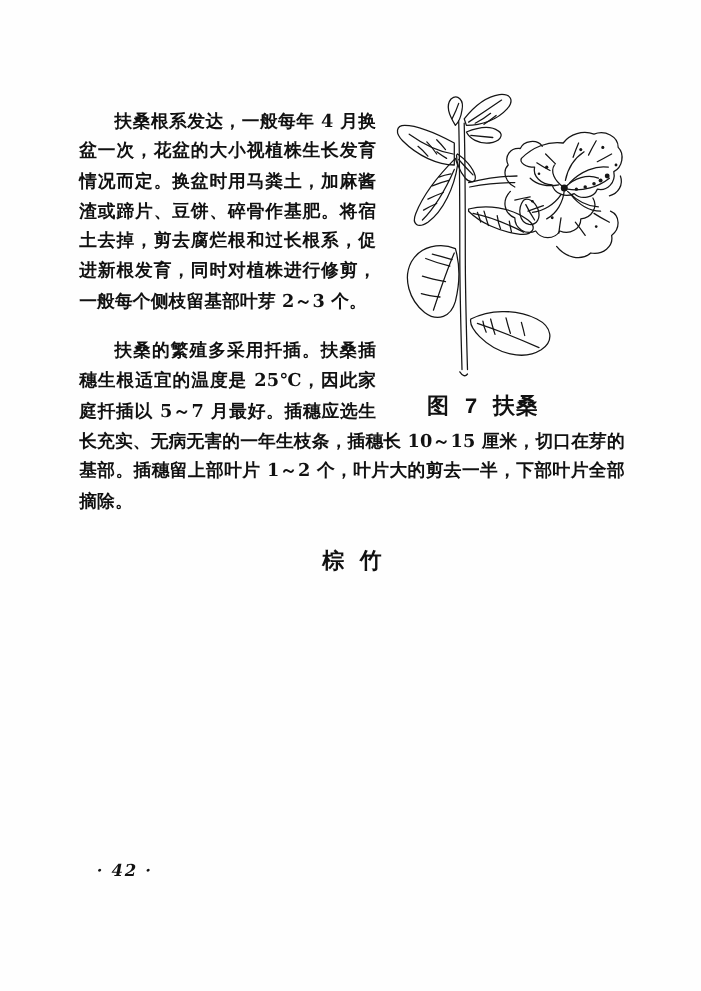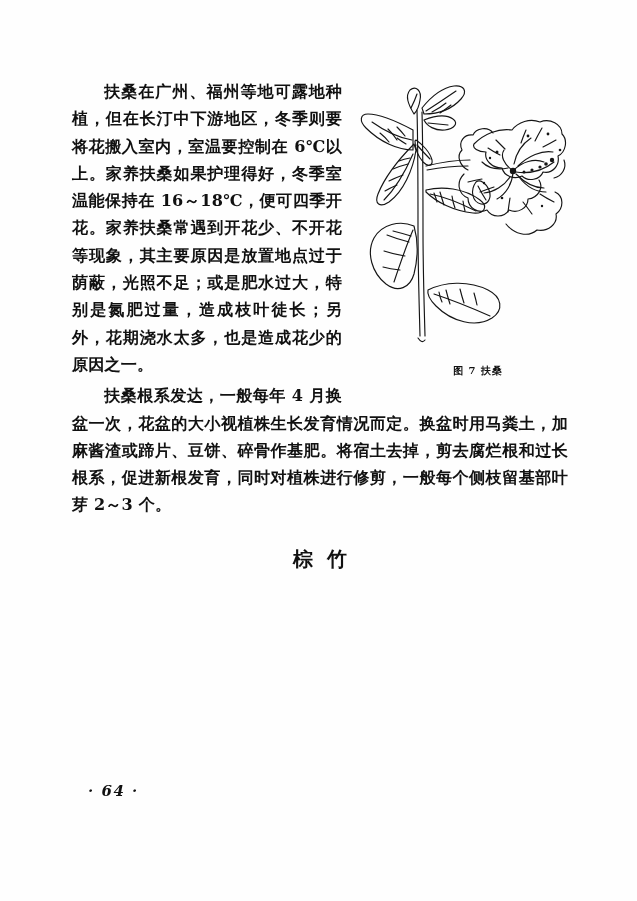--- a/index.html
+++ b/index.html
@@ -56,29 +56,30 @@
 
   .figure-art {
     width: 212px;
     height: 282px;
     position: relative;
     overflow: hidden;
   }
   .figure-art svg { display: block; }
 
   .figure-caption {
-    text-align: center;
-    font-size: 10px;
+    text-align: left;
+    font-size: 20px;
     font-weight: 700;
     letter-spacing: 1px;
     margin-top: 2px;
     line-height: 18px;
-  }
-
-  .para + .para { margin-top: 4px; }
+    font-family: Liberation Mono, monospace;
+  }
+
+  .para + .para { margin-top: 18px; }
 
   .section-title {
     text-align: center;
     font-size: 20px;
     font-weight: 700;
     letter-spacing: 14px;
     text-indent: 14px;
     margin: 26px 0 4px 0;
     line-height: 28px;
   }
@@ -206,25 +207,25 @@
               <path d="M122 108 q4 8 8 14"></path>
 
               <path d="M70 88 C86 84, 100 82, 114 82"></path>
               <path d="M71 92 C87 89, 100 88, 112 88"></path>
             </g>
           </svg>
         </div>
         <div class="figure-caption">图 7  扶桑</div>
       </div>
 
-      <span>扶桑在广州、福州等地可露地种植，但在长汀中下游地区，冬季则要将花搬入室内，室温要控制在 6℃以上。家养扶桑如果护理得好，冬季室温能保持在 16～18℃，便可四季开花。家养扶桑常遇到开花少、不开花等现象，其主要原因是放置地点过于荫蔽，光照不足；或是肥水过大，特别是氮肥过量，造成枝叶徒长；另外，花期浇水太多，也是造成花少的原因之一。</span>
     </div>
 
     <p class="para">扶桑根系发达，一般每年 4 月换盆一次，花盆的大小视植株生长发育情况而定。换盆时用马粪土，加麻酱渣或蹄片、豆饼、碎骨作基肥。将宿土去掉，剪去腐烂根和过长根系，促进新根发育，同时对植株进行修剪，一般每个侧枝留基部叶芽 2～3 个。</p>
+    <p class="para">扶桑的繁殖多采用扦插。扶桑插穗生根适宜的温度是 25℃，因此家庭扦插以 5～7 月最好。插穗应选生长充实、无病无害的一年生枝条，插穗长 10～15 厘米，切口在芽的基部。插穗留上部叶片 1～2 个，叶片大的剪去一半，下部叶片全部摘除。</p>
 
     <h2 class="section-title">棕竹</h2>
 
 
   </div>
 
-  <div class="page-number">· 64 ·</div>
+  <div class="page-number">· 42 ·</div>
 
 </div>
 
 </body></html>

